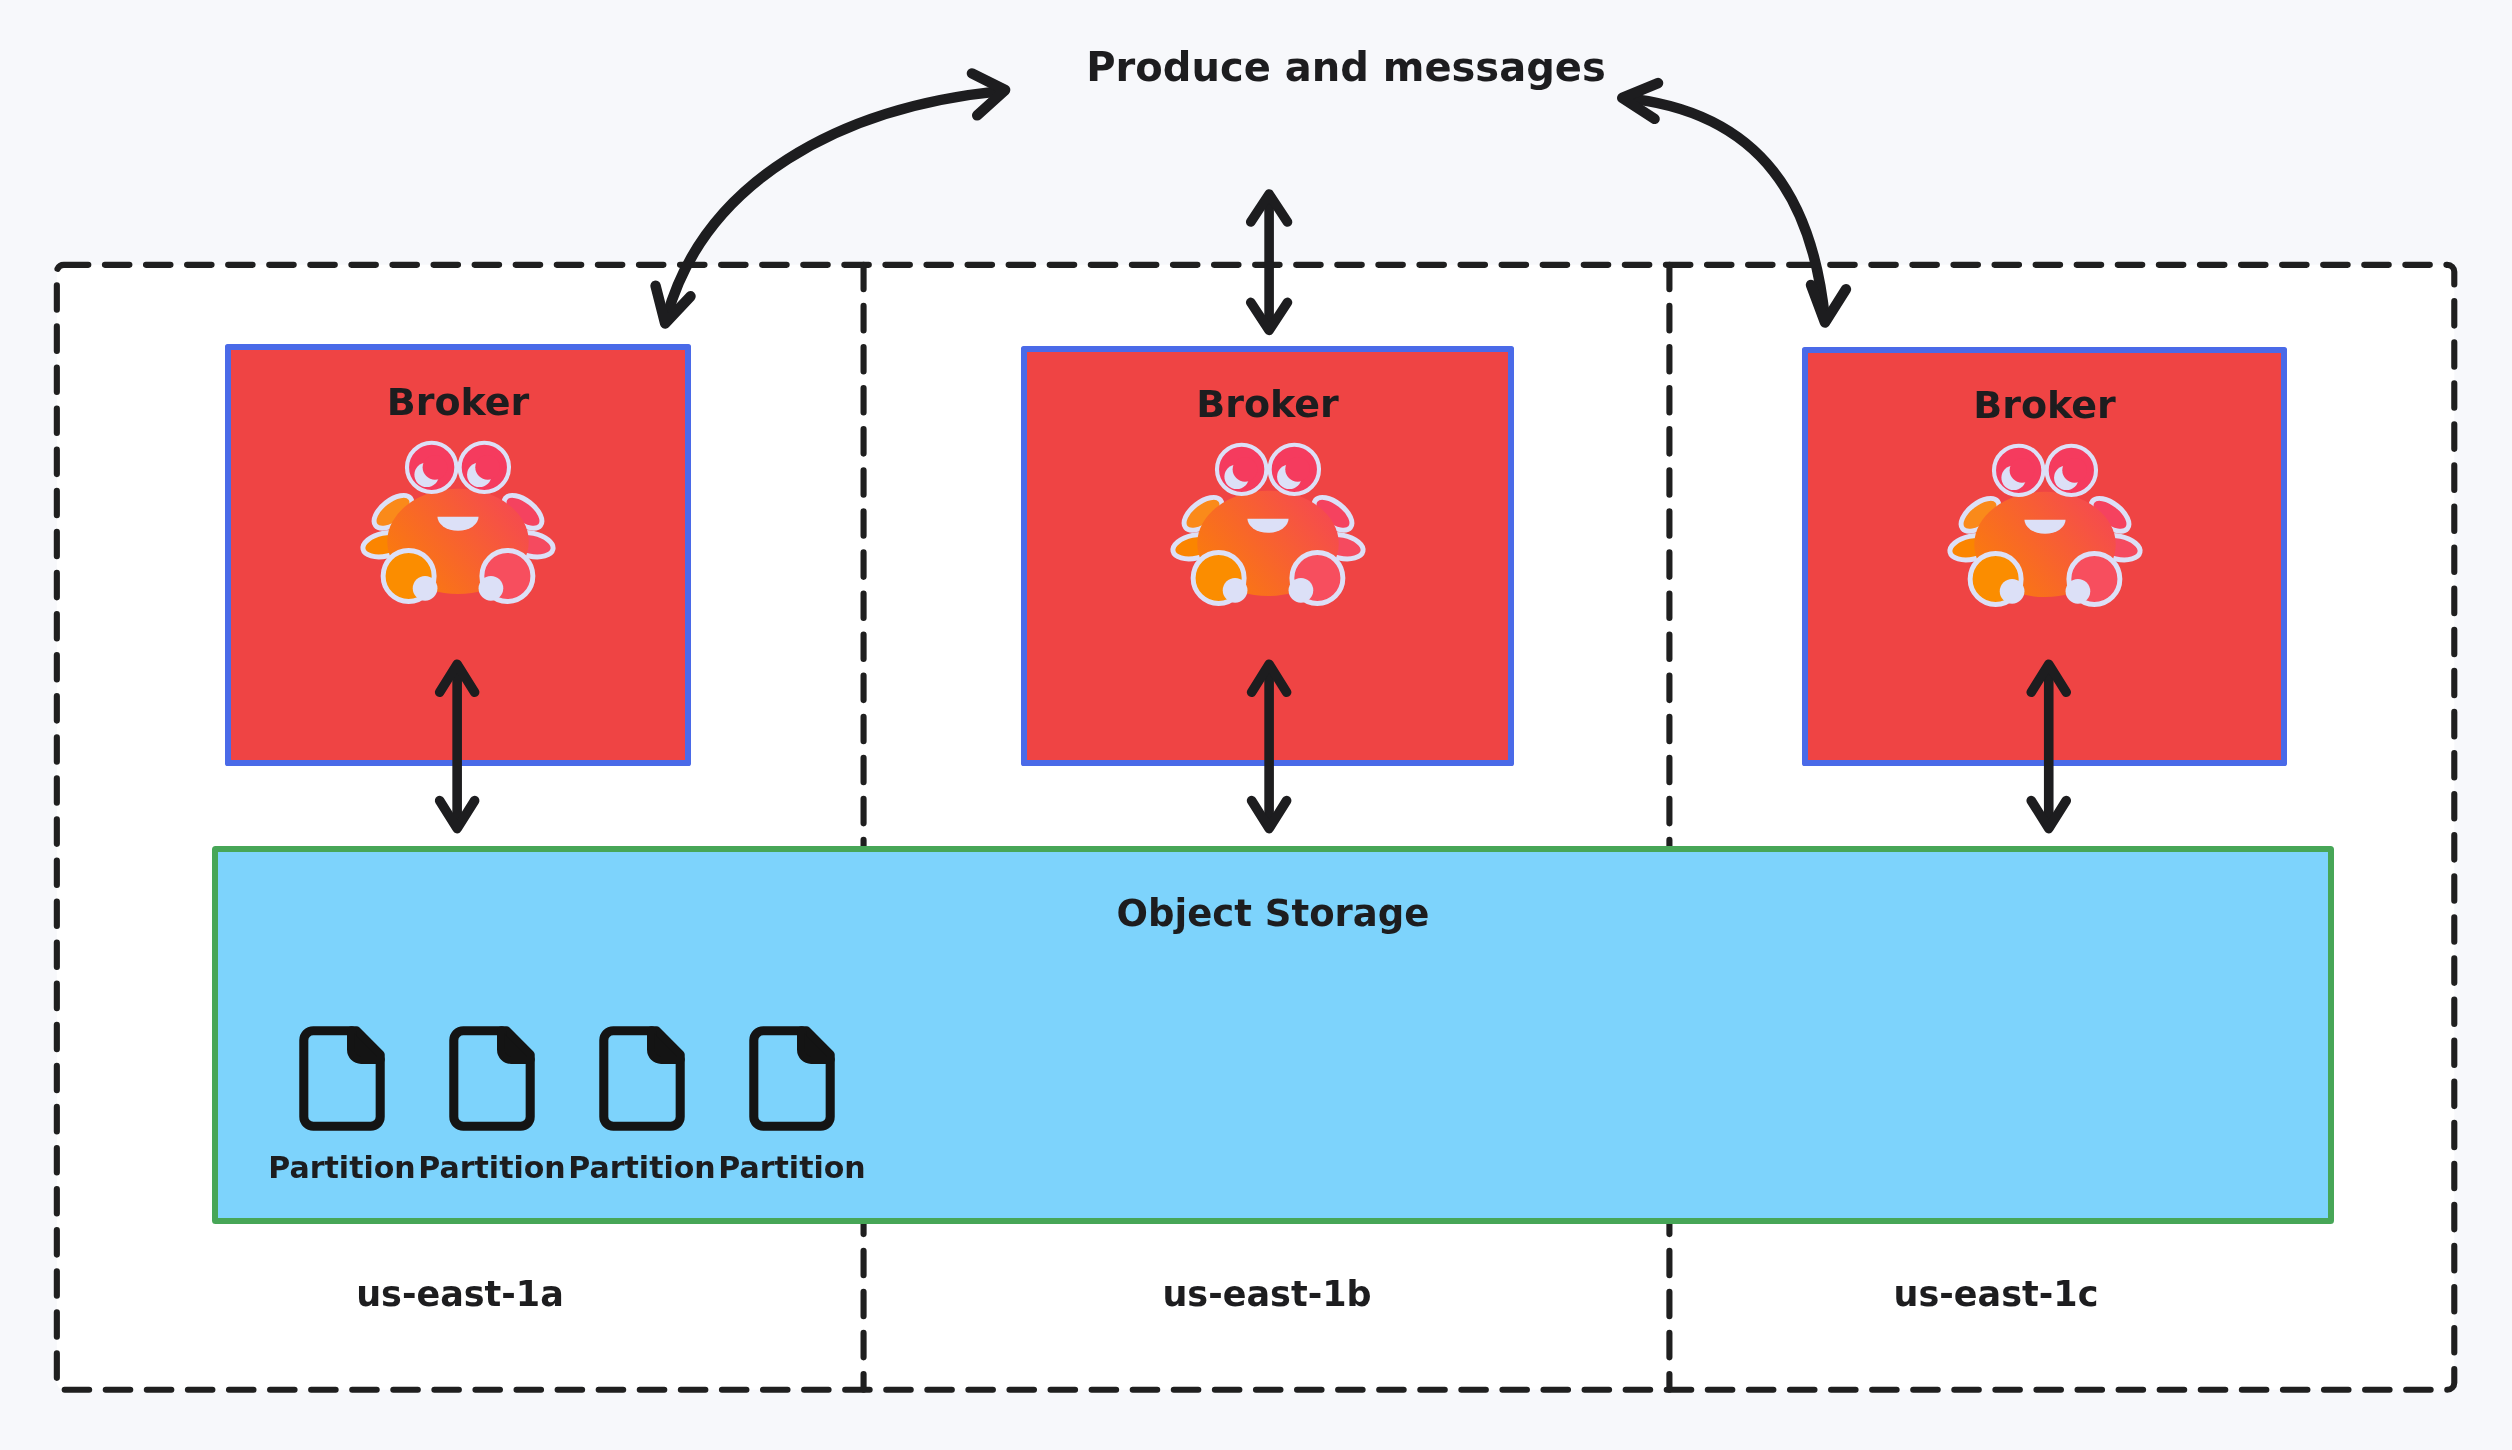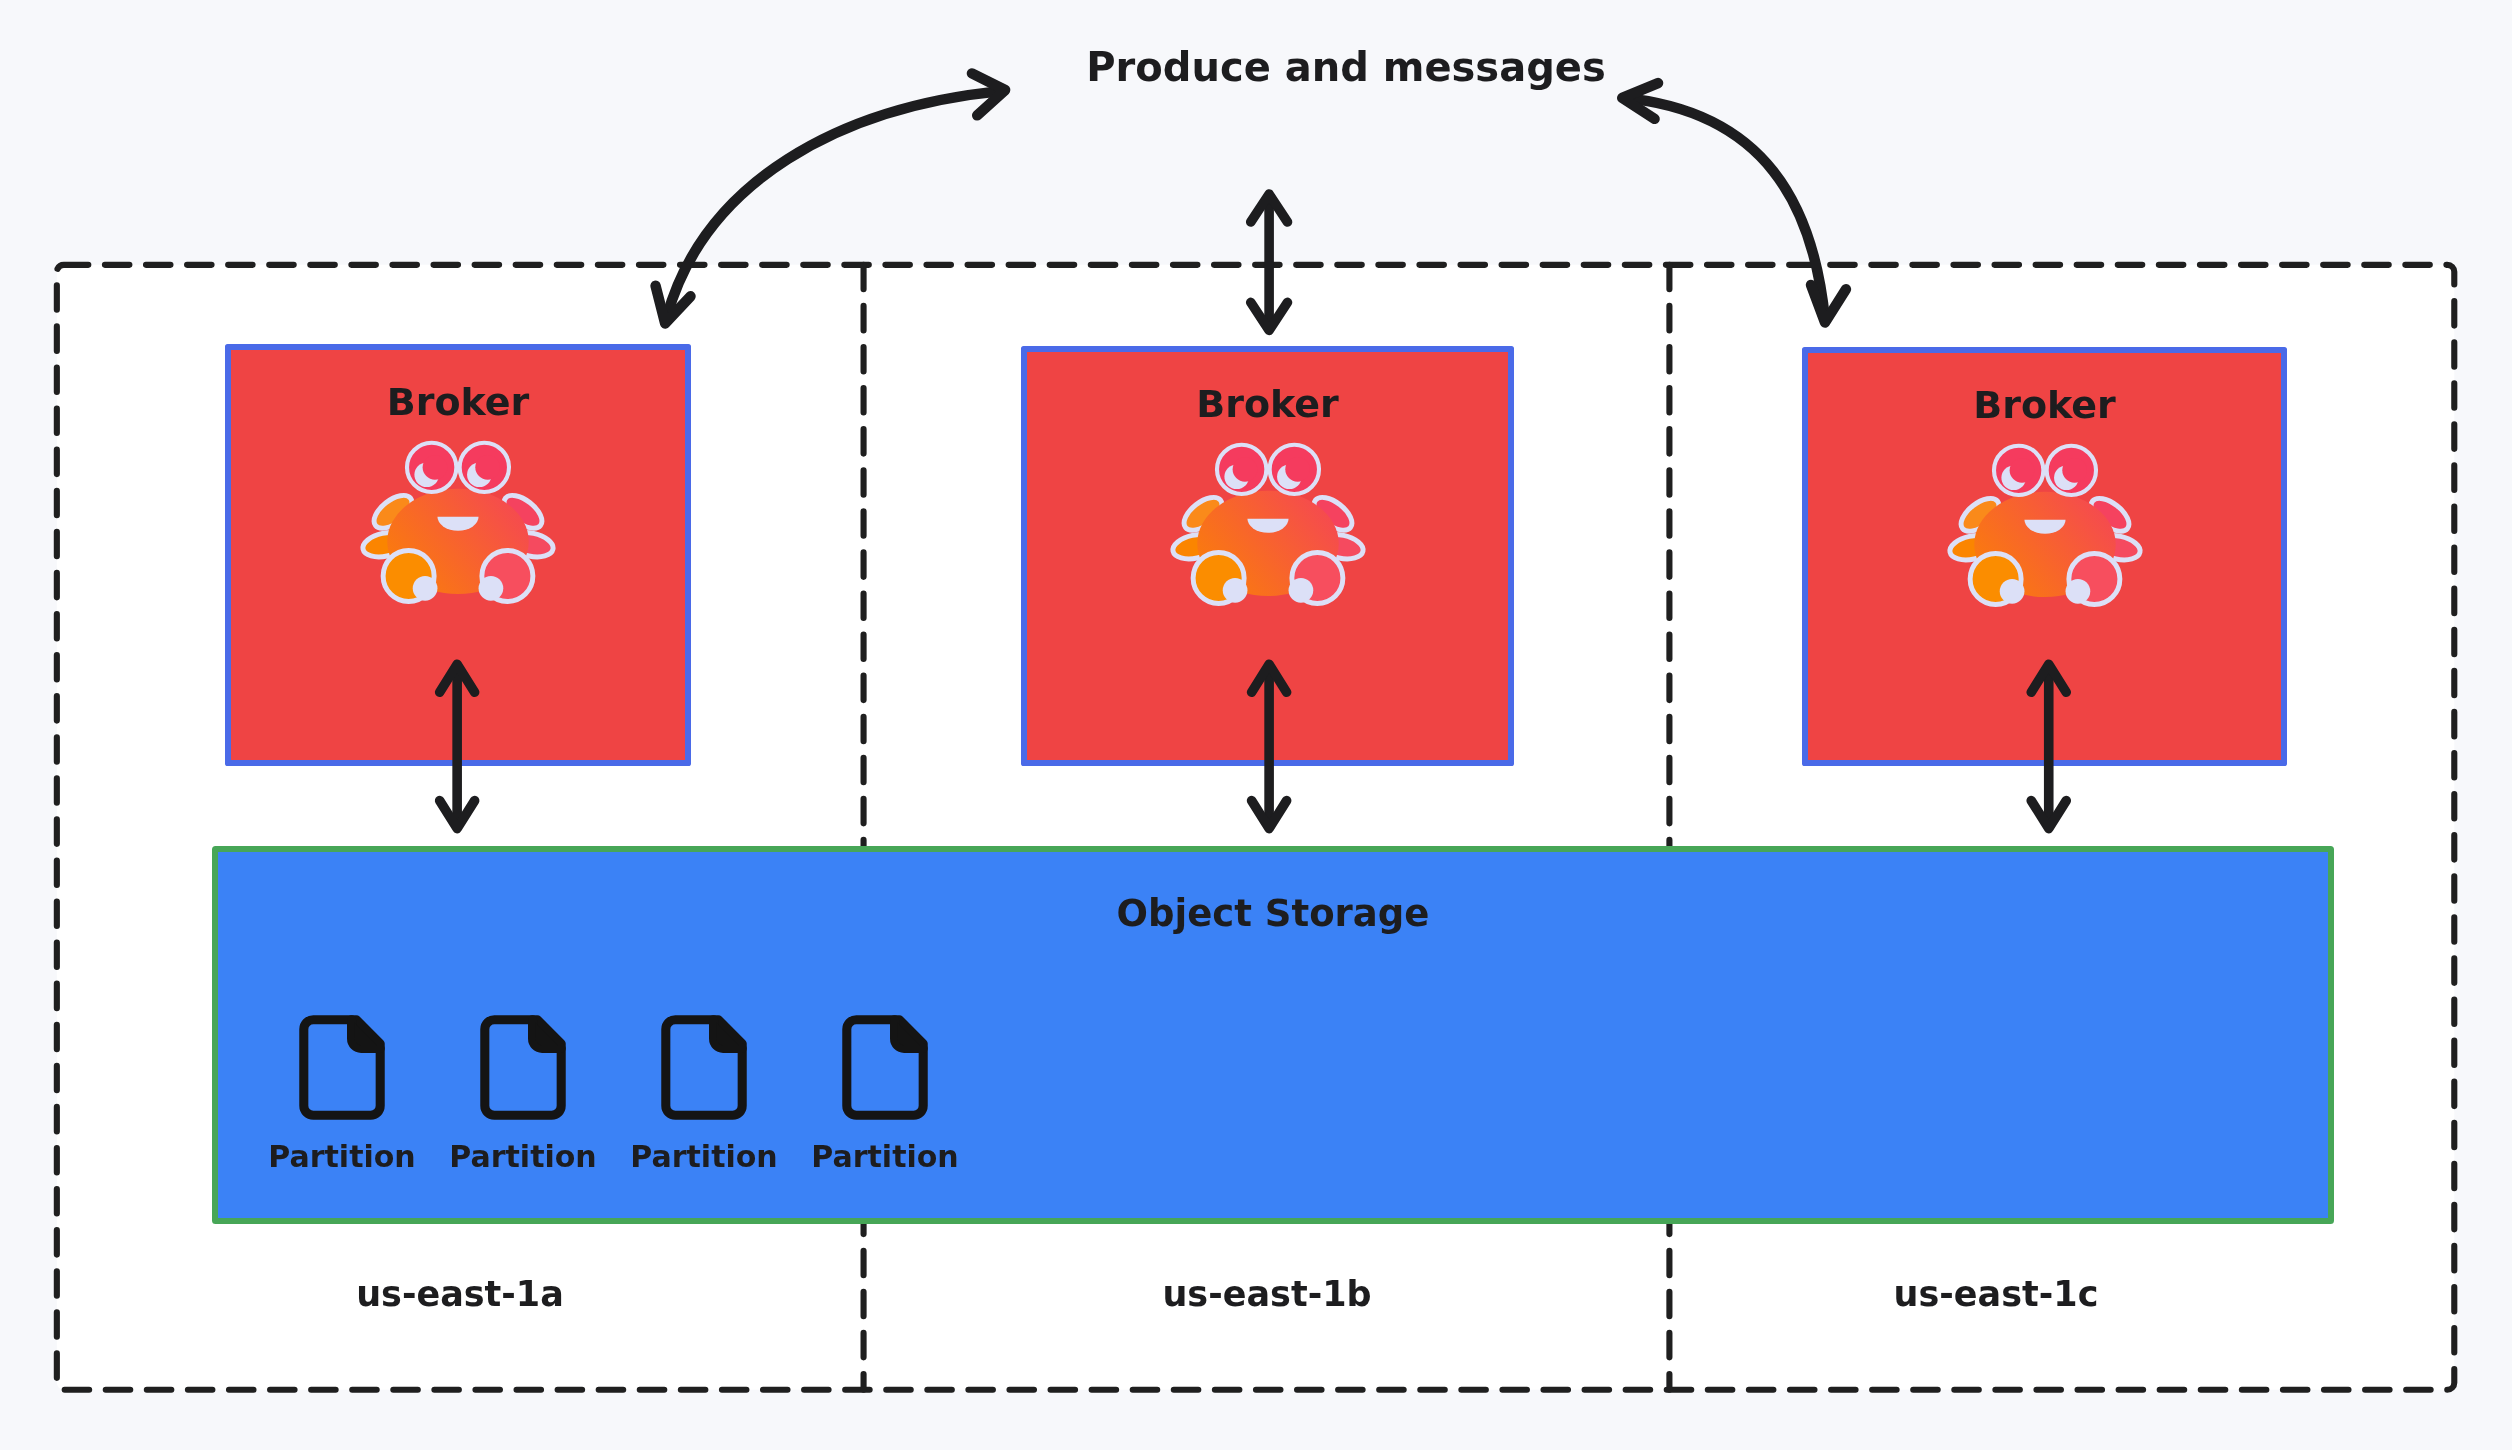--- a/index.html
+++ b/index.html
@@ -43,35 +43,34 @@
   .broker-box .crab{width:198px;height:173px;margin-top:12.2px;}
 
   .box-1{left:225px;top:344px;width:466px;height:422px;}
   .box-2{left:1021px;top:346px;width:493px;height:420px;}
   .box-3{left:1802px;top:347px;width:485px;height:419px;}
 
   .storage-box{
     position:absolute;
     left:212px;top:846px;width:2122px;height:378px;
     box-sizing:border-box;
-    background:#3b82f6;
+    background:#7dd3fc;
     border:6.1px solid #47a657;
     border-radius:3.5px;
     z-index:3;
   }
   .storage-title{
     margin-top:40px;
     text-align:center;
     font-size:37px;font-weight:bold;
   }
   .partitions-row{
     position:absolute;
-    left:49px;top:162px;
+    left:49px;top:173px;
     display:flex;
-    gap:31px;
     justify-content:flex-end;
   }
   .partition-group{
     width:150px;
     display:flex;flex-direction:column;align-items:center;
   }
   .partition-group .file-icon-svg{width:86px;height:107px;}
   .partition-label{
     margin-top:17.5px;
     font-size:30px;font-weight:bold;

